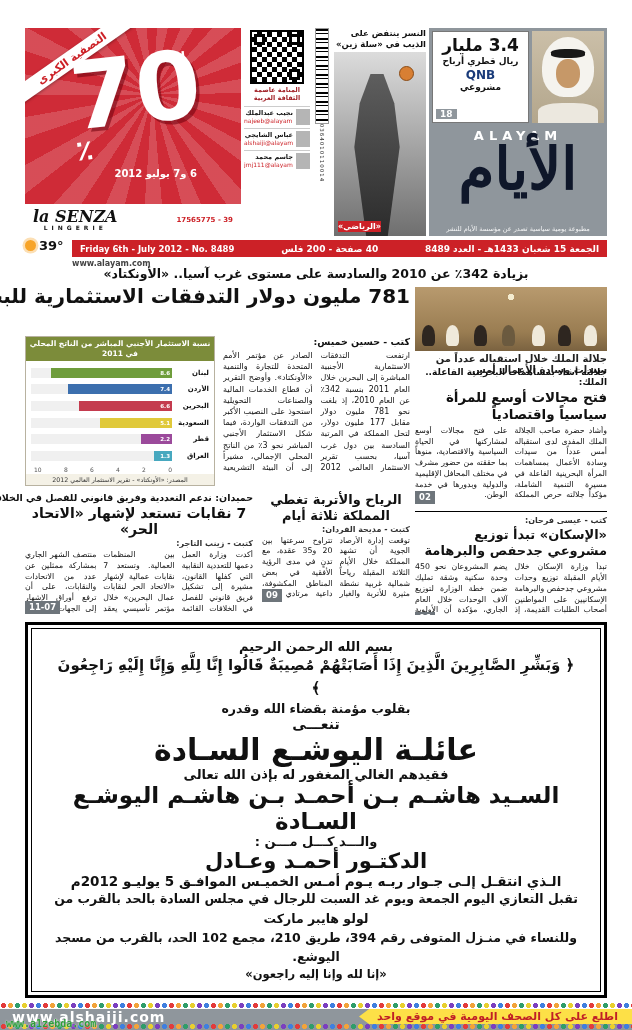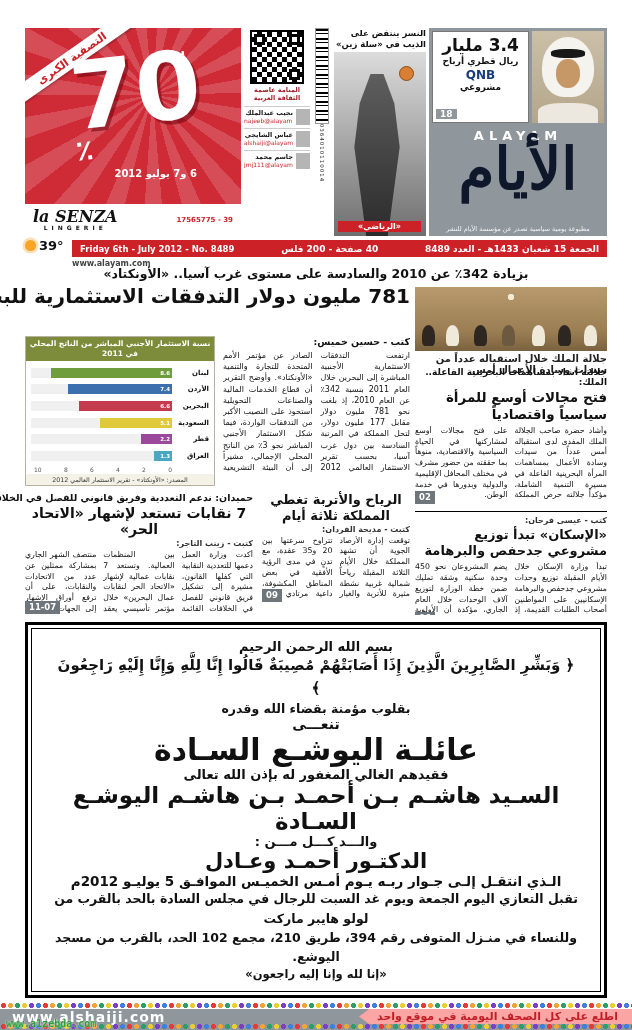--- a/index.html
+++ b/index.html
@@ -27,21 +27,21 @@
   .alayam-logo{color:#0f172a;font-size:58px;font-weight:bold;text-align:center;line-height:1.0;margin-top:-2px;font-family:Liberation Serif, serif;}
   .m-tagline{color:#fff;font-size:6.5px;text-align:center;margin-top:auto;opacity:.9;}
 
   .sports{width:92px;display:flex;flex-direction:column;}
   .sports-caption{font-size:8.5px;font-weight:bold;line-height:1.25;text-align:right;height:24px;overflow:hidden;}
   .sports-photo{flex:1;position:relative;background:linear-gradient(#dcdcdc,#a0a0a0 55%,#6f6f6f);overflow:hidden;}
   .player{position:absolute;bottom:0;left:16px;width:54px;height:88%;opacity:.85;
           background:linear-gradient(#4a4a4a,#1f1f1f);
           clip-path:polygon(38% 0,62% 0,82% 18%,92% 45%,70% 100%,30% 100%,8% 45%,18% 18%);}
   .bball{position:absolute;top:14px;right:12px;width:15px;height:15px;border-radius:50%;background:#d87f33;border:1px solid #8a4c17;}
-  .sports-tag{position:absolute;bottom:4px;left:4px;background:#cc2127;color:#fff;font-size:8px;font-weight:bold;padding:1px 20px;}
+  .sports-tag{position:absolute;bottom:4px;left:4px;background:#cc2127;color:#fff;font-size:8px;font-weight:bold;padding:1px 0;}
 
   .barcode-col{width:18px;display:flex;flex-direction:column;align-items:center;}
   .barcode{width:14px;height:96px;border:1px solid #999;
            background:repeating-linear-gradient(to bottom,#000 0 2px,#fff 2px 4px,#000 4px 5px,#fff 5px 9px);}
   .barcode-num{font-size:5.5px;direction:ltr;letter-spacing:1px;transform:rotate(90deg);transform-origin:center;margin-top:26px;white-space:nowrap;color:#333;}
 
   .midcol{width:66px;display:flex;flex-direction:column;gap:3px;}
   .qr{width:54px;height:54px;margin:2px auto 0;border:2px solid #000;position:relative;
       background:repeating-conic-gradient(#000 0 25%,#fff 0 50%) 0 0/10px 10px;}
   .qr-m{position:absolute;width:11px;height:11px;border:3px solid #000;background:#fff;}
@@ -158,21 +158,21 @@
           radial-gradient(circle 2.4px at 10.5px 3.5px,#f2a33a 98%,transparent),
           radial-gradient(circle 2.4px at 17.5px 3.5px,#2f9d6a 98%,transparent),
           radial-gradient(circle 2.4px at 24.5px 3.5px,#e8cf2e 98%,transparent),
           radial-gradient(circle 2.4px at 31.5px 3.5px,#7b3fbf 98%,transparent),
           radial-gradient(circle 2.4px at 38.5px 3.5px,#3f7fdf 98%,transparent);}
   .dots.top{top:0;background-color:#fff;}
   .dots.bottom{bottom:0;background-color:transparent;}
   .f-content{position:absolute;top:7px;bottom:6px;left:0;right:0;display:flex;align-items:center;
              justify-content:space-between;direction:ltr;}
   .f-site{color:#fff;font-weight:bold;font-size:14px;margin-left:12px;letter-spacing:1px;}
-  .f-slogan{background:#fca5a5;color:#c01f26;font-weight:bold;font-size:11px;height:15px;display:flex;
+  .f-slogan{background:#fde047;color:#c01f26;font-weight:bold;font-size:11px;height:15px;display:flex;
             align-items:center;padding:0 14px 0 18px;direction:rtl;
             clip-path:polygon(10px 0,100% 0,100% 100%,10px 100%,0 50%);}
   .watermark{position:absolute;left:6px;bottom:1px;z-index:3;color:#2f9d3a;font-weight:bold;font-size:10px;
              direction:ltr;font-family:"DejaVu Sans Mono",monospace;text-shadow:0 0 2px #fff;}
 </style>
 </head>
 <body>
 
 <div id="page">
 

